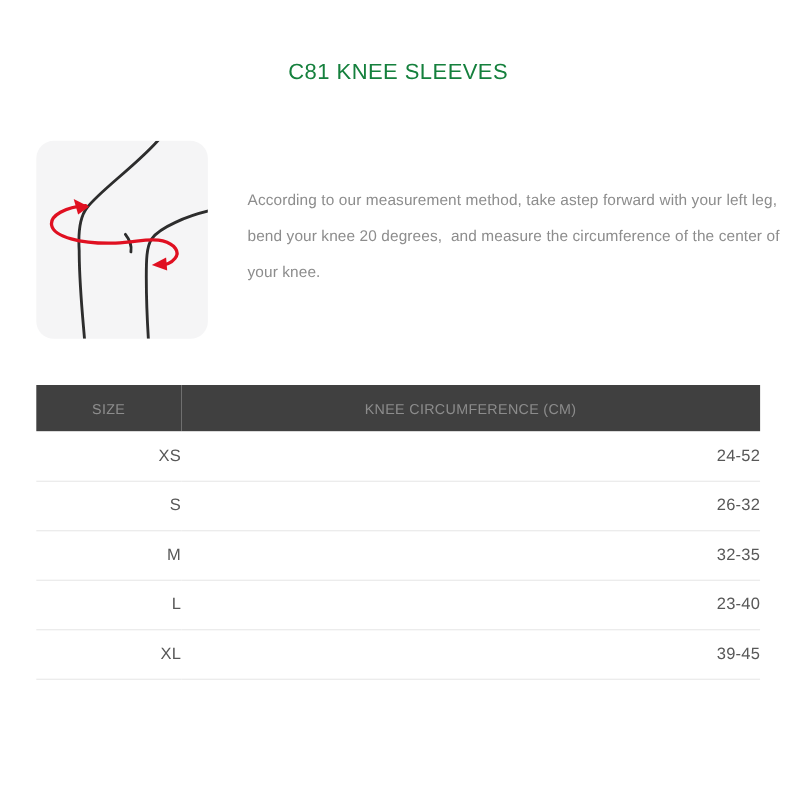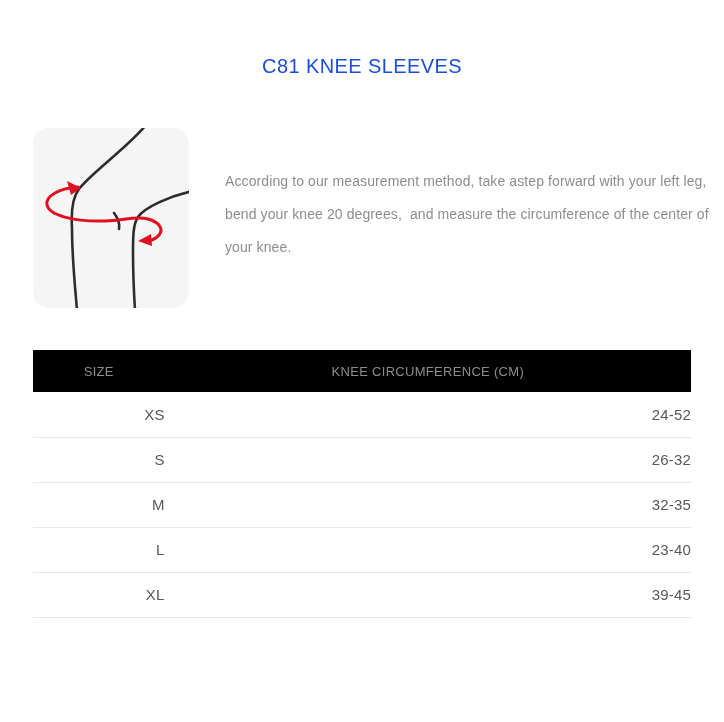--- a/index.html
+++ b/index.html
@@ -11,21 +11,21 @@
   }
   .page { width: 724px; height: 722px; position: relative; }
 
   
   .page-title {
     padding-top: 54px;
     text-align: center;
     font-size: 20px;
     font-weight: 400;
     letter-spacing: 0.4px;
-    color: #1d4ed8;
+    color: #15803d;
     line-height: 24px;
   }
 
   
   .guide-row {
     display: flex;
     align-items: flex-start;
     margin: 50px 31px 0 33px;
   }
   .illustration-card {
@@ -51,21 +51,21 @@
   
   .size-table {
     width: 658px;
     margin: 42px 33px 0 33px;
     border-collapse: collapse;
     table-layout: fixed;
   }
   .size-table col.col-size { width: 20%; }
   .size-table col.col-circ { width: 80%; }
   .size-table thead th {
-    background: #000000;
+    background: #404040;
     height: 42px;
     font-size: 13px;
     font-weight: 400;
     letter-spacing: 0.3px;
     color: #8c8c8c;
     text-align: center;
     vertical-align: middle;
   }
   .size-table tbody td {
     height: 45px;

